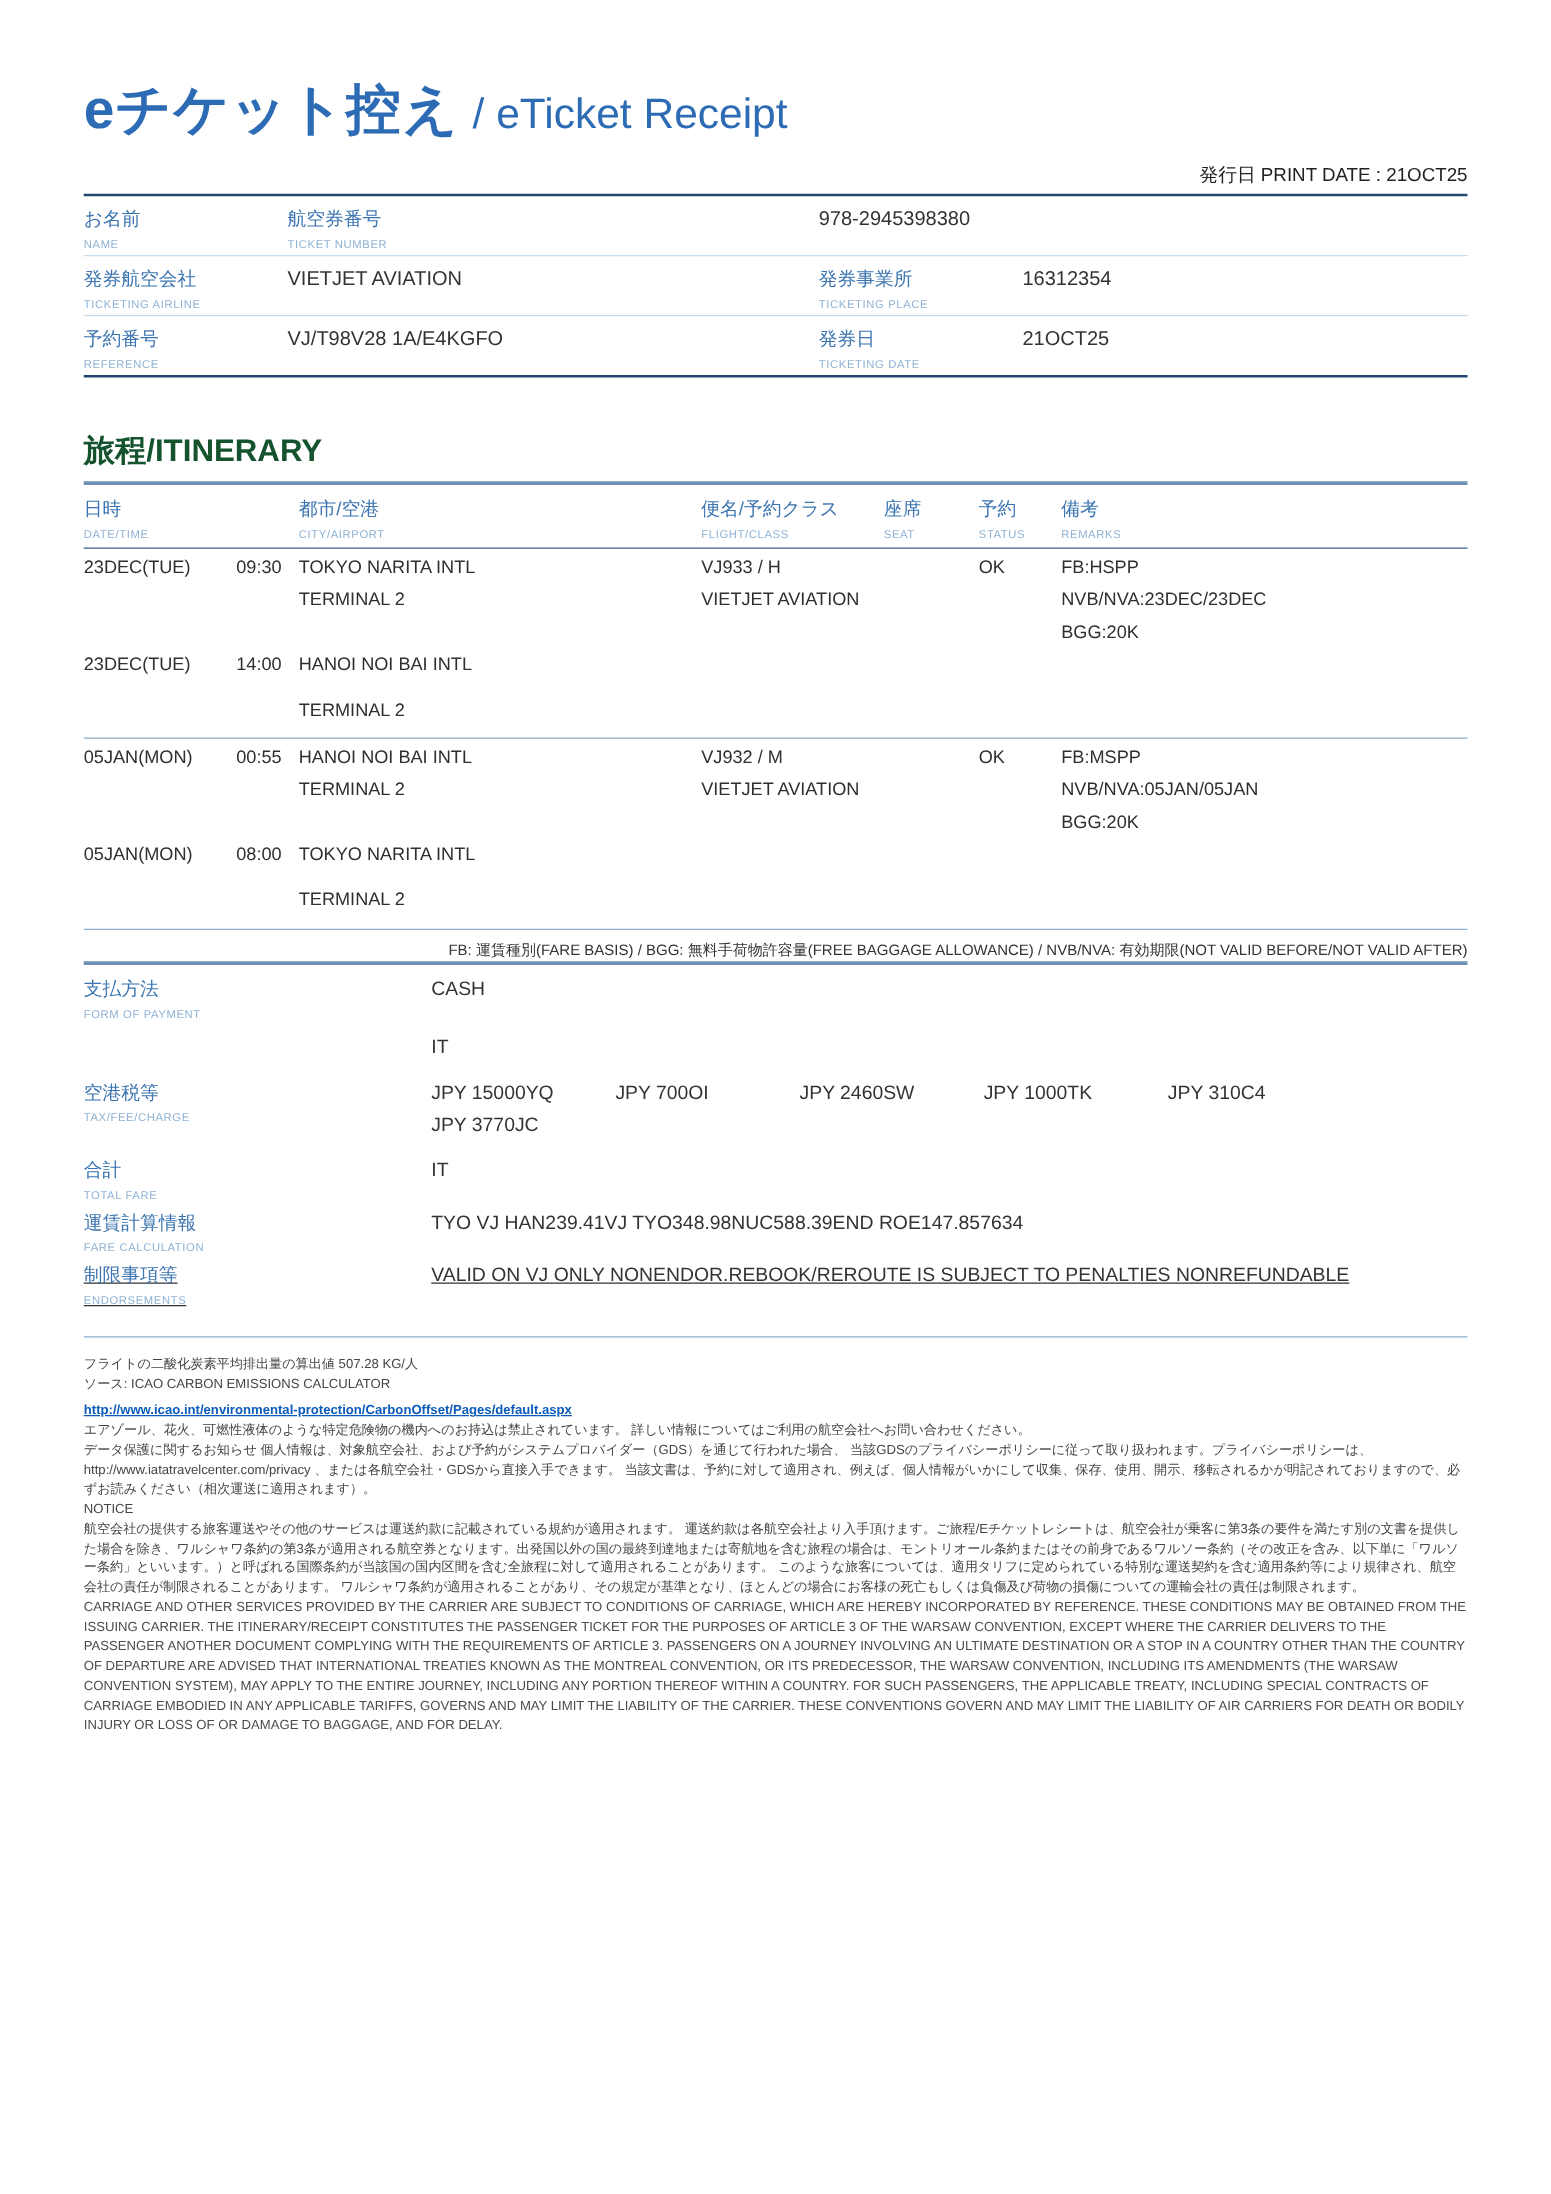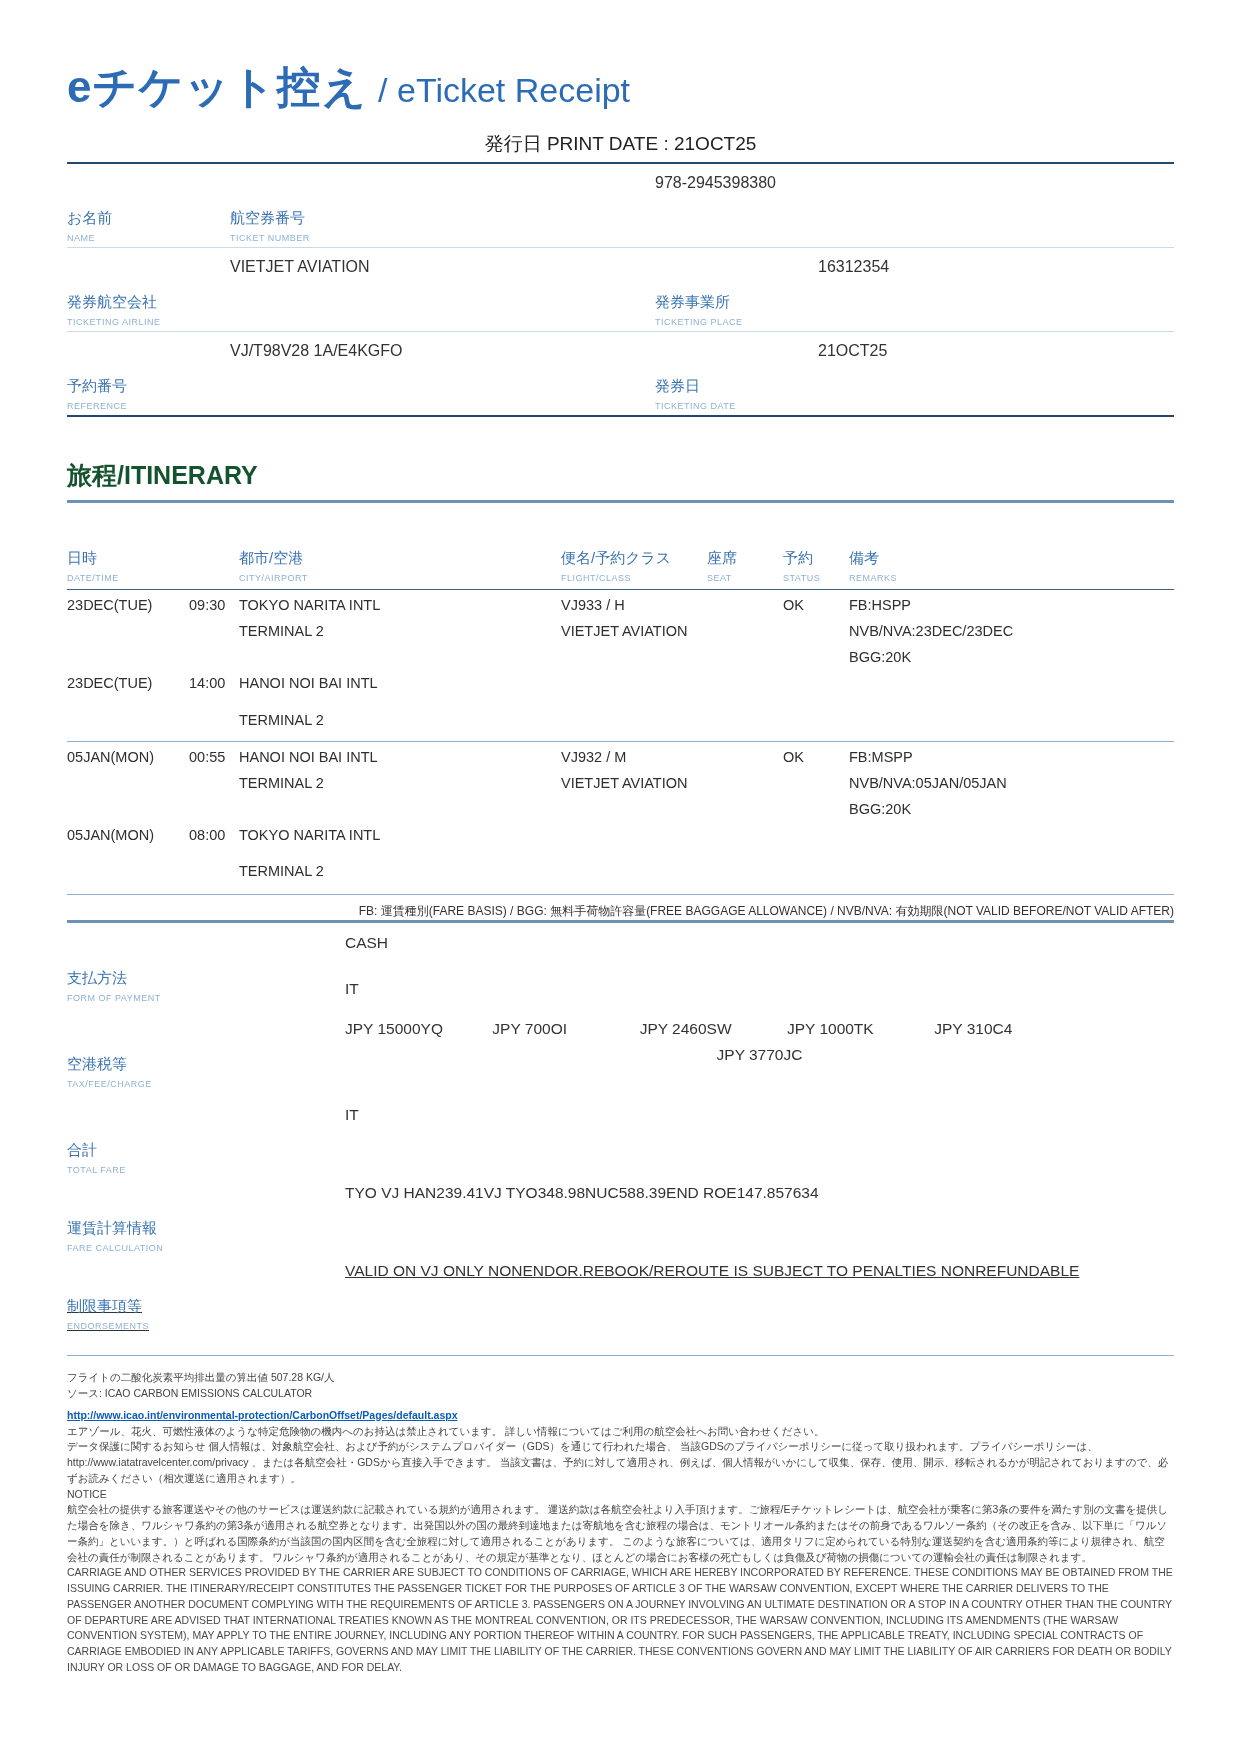--- a/index.html
+++ b/index.html
@@ -9,31 +9,31 @@
     font-family: "Liberation Sans", "DejaVu Sans", sans-serif;
     color: #333;
     position: relative;
   }
   .page { padding: 58px 67px 0 67px; }
 
   
   .doc-title { color: #2d6cb4; white-space: nowrap; }
   .doc-title .jp { font-size: 44px; font-weight: bold; letter-spacing: 1px; }
   .doc-title .en { font-size: 34px; font-weight: normal; margin-left: 6px; }
-  .print-date { text-align: center; font-size: 19px; color: #222; margin-top: 14px; margin-bottom: 5px; }
+  .print-date { text-align: right; font-size: 15px; color: #222; margin-top: 14px; margin-bottom: 5px; }
 
   .hr-dark  { border: none; border-top: 2px solid #24476e; }
   .hr-light { border: none; border-top: 1px solid #c7dbeb; }
   .hr-steel { border: none; border-top: 3px solid #6d92b5; }
   .hr-steel-thin { border: none; border-top: 1px solid #8fafcc; }
   .hr-navy-thin  { border: none; border-top: 1px solid #3f6285; }
 
   
   .info-row { display: grid; grid-template-columns: 163px 425px 163px 1fr; padding: 9px 0 4px 0; }
-  .lbl-jp { color: #3b74b0; font-size: 15px; margin-top: 36px; }
+  .lbl-jp { color: #3b74b0; font-size: 15px; }
   .lbl-en { color: #8db1d3; font-size: 9px; letter-spacing: .5px; margin-top: 5px; }
   .val    { color: #333; font-size: 16px; padding-top: 1px; }
 
   
   .section-title { color: #14532d; font-size: 25px; font-weight: bold; margin-top: 42px; margin-bottom: 8px; }
   .section-title .en { font-weight: normal; }
 
   
   .it-head { display: grid; grid-template-columns: 172px 322px 146px 76px 66px 1fr; padding: 10px 0 6px 0; }
   .it-grid { display: grid; grid-template-columns: 122px 50px 322px 146px 76px 66px 1fr; font-size: 14.5px; color: #2f2f2f; }
@@ -247,21 +247,21 @@
       <div class="lbl-en">TAX/FEE/CHARGE</div>
     </div>
     <div class="fare-val">
       <div class="tax-line">
         <span>JPY 15000YQ</span>
         <span>JPY 700OI</span>
         <span>JPY 2460SW</span>
         <span>JPY 1000TK</span>
         <span>JPY 310C4</span>
       </div>
-      <div style="margin-top:6px;text-align:center;">JPY 3770JC</div>
+      <div style="margin-top:6px;">JPY 3770JC</div>
     </div>
   </div>
 
   <div class="fare-row">
     <div>
       <div class="lbl-jp">合計</div>
       <div class="lbl-en">TOTAL FARE</div>
     </div>
     <div class="fare-val">IT</div>
   </div>

